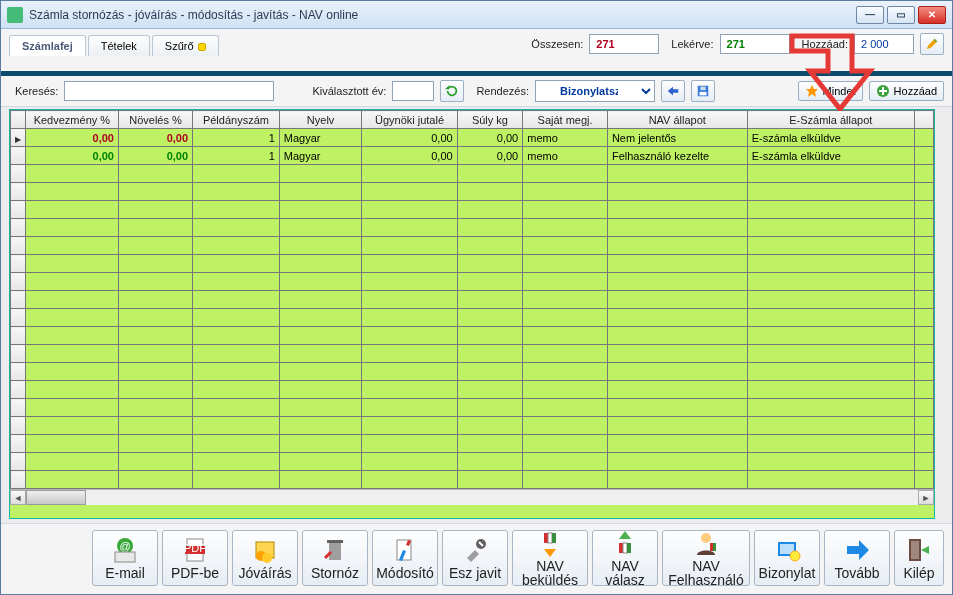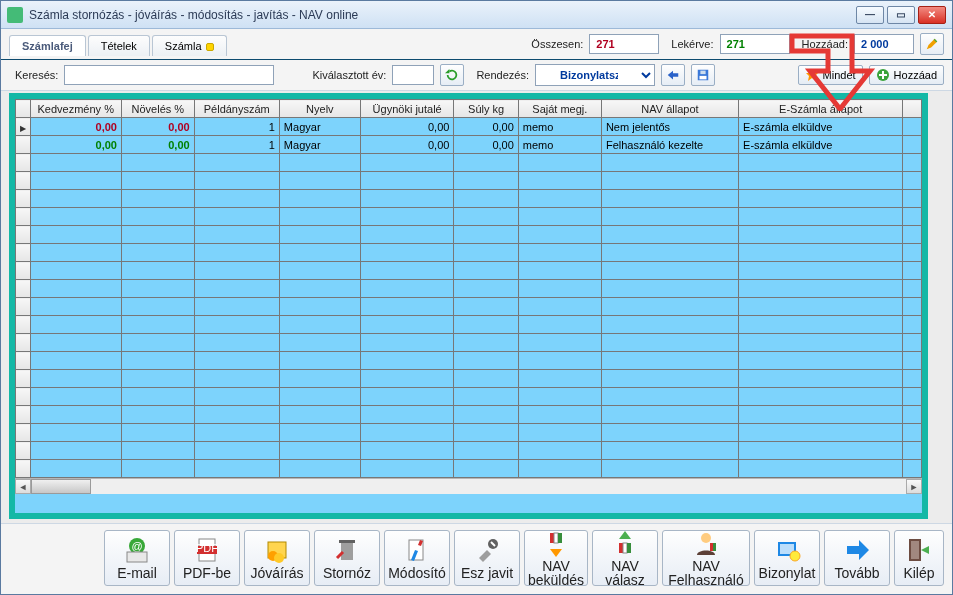--- a/index.html
+++ b/index.html
@@ -4,40 +4,40 @@
 <style>
   * { box-sizing: border-box; font-family: Tahoma, Arial, sans-serif; font-size: 11px; }
   body { margin: 0; background: #ececec; }
   .window { width: 953px; height: 595px; background: #ececec; border: 1px solid #5a7aa0; display: flex; flex-direction: column; box-shadow: 0 0 3px rgba(0,0,0,0.35); }
   .titlebar { height: 28px; background: linear-gradient(#eaf2fb,#cfe1f4); display: flex; align-items: center; padding: 0 6px; border-bottom: 1px solid #9db9d8; }
   .titlebar .icon { width: 16px; height: 16px; margin-right: 6px; background: #4b7; border-radius: 2px; }
   .titlebar .title { flex: 1; color: #2b3a55; font-size: 12px; }
   .winbtns { display: flex; gap: 3px; }
   .winbtn { width: 28px; height: 18px; border: 1px solid #6e87a6; background: linear-gradient(#f7fbff,#d6e4f3); border-radius: 2px; display:flex;align-items:center;justify-content:center; color:#3a4a63; font-weight:bold; font-size:10px; cursor:pointer;}
   .winbtn.close { background: linear-gradient(#f28b82,#d93025); color:#fff; border-color:#a62015;}
-  .toprow { display:flex; align-items:center; padding: 4px 8px 4px 8px; gap:6px; background:#f4f4f4; border-bottom:1px solid #0c4a6e;}
+  .toprow { display:flex; align-items:center; padding: 4px 8px 16px 8px; gap:6px; background:#f4f4f4; border-bottom:5px solid #0c4a6e;}
   .tabs { display:flex; gap:2px; }
   .tab { padding: 4px 12px; border:1px solid #b9c6d4; border-bottom:none; background:linear-gradient(#fdfdfd,#ecf0f4); cursor:pointer; position:relative; top:1px; border-radius:3px 3px 0 0;}
   .tab.active { background:#fff; font-weight:bold; color:#4a5a7a;}
   .tab .dot { display:inline-block; width:8px; height:8px; background:#ffd400; border:1px solid #caa800; border-radius:2px; margin-left:4px; vertical-align:middle;}
   .spacer { flex:1; }
   .lbl { color:#222; margin-left:6px; }
-  .numbox { height:20px; border:1px solid #8fa2b8; background:#fff; text-align:right; padding:0 6px; font-weight:bold; display:inline-flex; align-items:center; min-width:70px;}
+  .numbox { height:20px; border:1px solid #8fa2b8; background:#fff; text-align:right; padding:0 6px; font-weight:normal; display:inline-flex; align-items:center; min-width:70px;}
   .numbox.red { color:#b00020;}
   .numbox.green { color:#008000;}
   .numbox.blue { color:#003a9e;}
   .btnsm { height:20px; padding:0 6px; border:1px solid #9aaec4; background:linear-gradient(#fdfeff,#e5ecf4); border-radius:2px; display:inline-flex; align-items:center; gap:4px; cursor:pointer;}
   .row2 { display:flex; align-items:center; padding:4px 8px; gap:6px; background:#f4f4f4; border-bottom:1px solid #cdd8e4;}
   .input { height:20px; border:1px solid #8fa2b8; background:#fff; padding:0 20px;}
   .input.search { width:210px; }
   .input.year { width:42px; color:#003a9e; font-weight:bold; text-align:center;}
   select.input { height:22px; color:#003a9e; font-weight:bold;}
   .iconbtn { width:24px; height:22px; border:1px solid #9aaec4; background:linear-gradient(#fefefe,#e6edf5); border-radius:2px; display:flex;align-items:center;justify-content:center; cursor:pointer;}
   .iconbtn svg { width:14px; height:14px; }
-  .gridwrap { flex:1; margin:2px 24px 4px 8px; border:6px solid #14b8a6; background:#7dd3fc; overflow:hidden; position:relative;}
+  .gridwrap { flex:1; margin:2px 17px 4px 8px; border:1px solid #14b8a6; background:#bef264; overflow:hidden; position:relative;}
   table.grid { border-collapse:collapse; width:100%; table-layout:fixed;}
   table.grid th, table.grid td { border:1px solid #777; padding:1px 4px; height:18px; overflow:hidden; white-space:nowrap;}
   table.grid th { background:linear-gradient(#f7f7f7,#e6e6e6); font-weight:normal; text-align:center; color:#222;}
   .rowhead { width:14px; background:linear-gradient(#f7f7f7,#e6e6e6);}
   .rowhead.sel::after{ content:"▶"; font-size:8px; color:#333;}
   .num { text-align:right; }
   .red { color:#b00020; font-weight:bold;}
   .green { color:#008000; font-weight:bold;}
   .hscroll { height:16px; background:#e8e8e8; border-top:1px solid #b6b6b6; display:flex;}
   .hscroll .btn { width:16px; background:linear-gradient(#fafafa,#dcdcdc); border:1px solid #aaa; display:flex;align-items:center;justify-content:center;font-size:9px;color:#555;}
@@ -64,21 +64,21 @@
       <div class="winbtn">—</div>
       <div class="winbtn">▭</div>
       <div class="winbtn close">✕</div>
     </div>
   </div>
 
   <div class="toprow">
     <div class="tabs">
       <div class="tab active"><span>Számlafej</span></div>
       <div class="tab"><span>Tételek</span></div>
-      <div class="tab"><span>Számla</span><span class="dot"></span></div>
+      <div class="tab"><span>Szűrő</span><span class="dot"></span></div>
     </div>
     <div class="spacer"></div>
     <span class="lbl">Összesen:</span>
     <span class="numbox red">271</span>
     <span class="lbl">Lekérve:</span>
     <span class="numbox green">271</span>
     <span class="lbl">Hozzáad:</span>
     <span class="numbox blue" style="min-width:60px;">2 000</span>
     <div class="iconbtn">
       <svg viewBox="0 0 16 16">
@@ -488,21 +488,21 @@
     <div class="bigbtn">
         <div class="bi">
           <svg width="28" height="28">
             <path d="M6 22l8-8 4 4-8 8z" fill="#9e9e9e"></path>
             <circle cx="20" cy="8" r="5" fill="#616161"></circle>
             <path d="M18 6l4 4" stroke="#fff" stroke-width="2"></path>
           </svg>
         </div>
         <div class="bl">Esz javit</div>
       </div>
-    <div class="bigbtn" style="width:64px">
+    <div class="bigbtn" style="width:76px">
         <div class="bi">
           <svg width="28" height="28">
             <rect x="8" y="4" width="4" height="10" fill="#d32f2f"></rect>
             <rect x="12" y="4" width="4" height="10" fill="#fff" stroke="#888"></rect>
             <rect x="16" y="4" width="4" height="10" fill="#388e3c"></rect>
             <path d="M14 28l-6-8h12z" fill="#ff9800"></path>
           </svg>
         </div>
         <div class="bl">NAV beküldés</div>
       </div>

